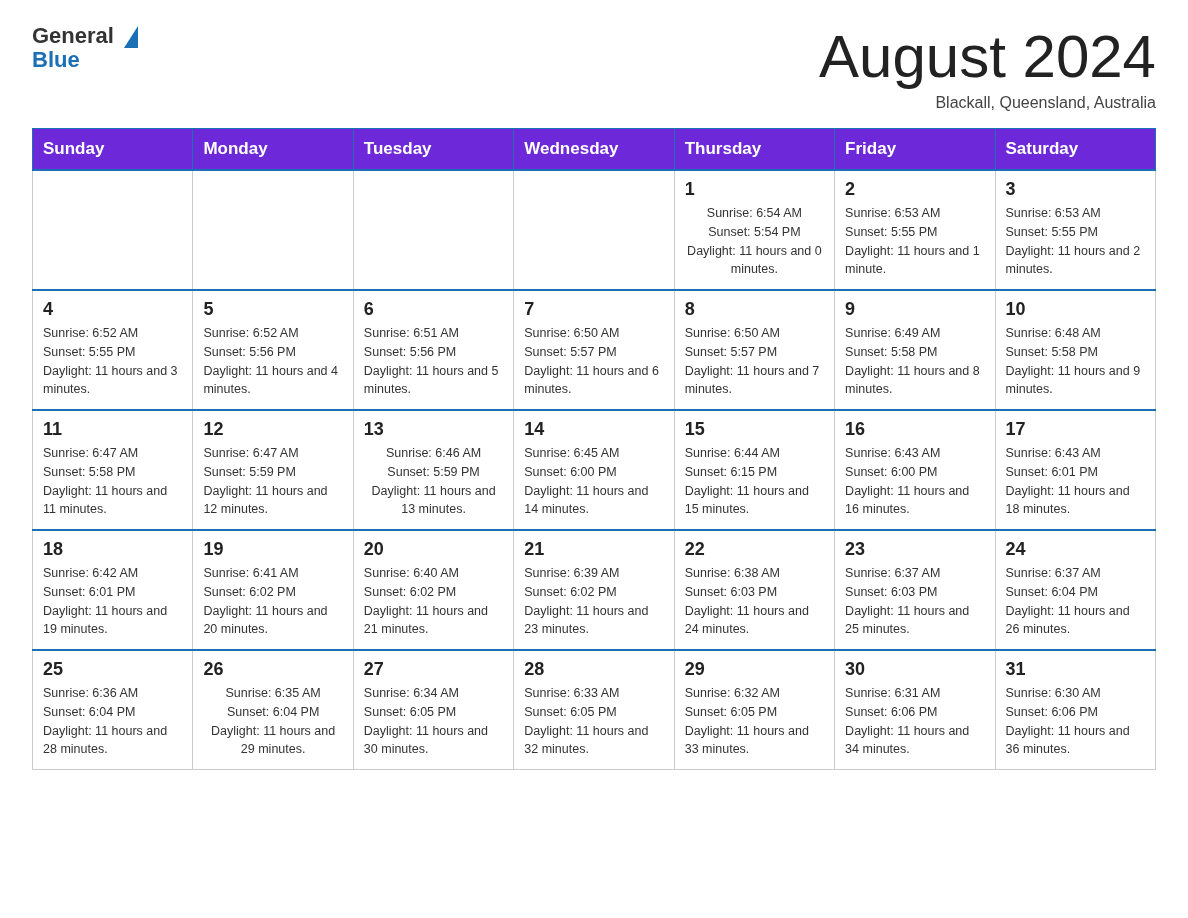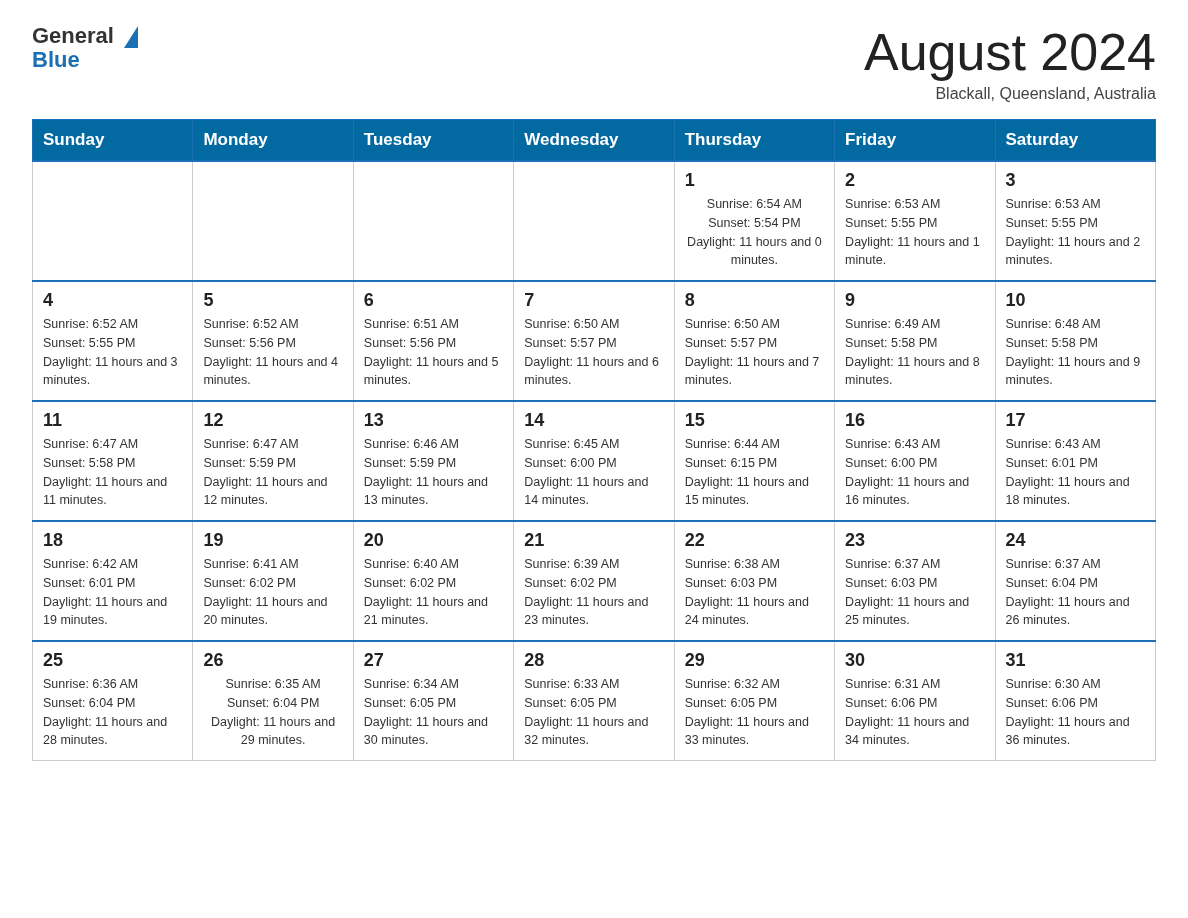--- a/index.html
+++ b/index.html
@@ -33,37 +33,37 @@
       border-left: 14px solid transparent;
       border-right: 0px solid transparent;
       border-bottom: 22px solid #1a6fb5;
       margin-left: 2px;
       margin-top: 2px;
     }
     .title-block {
       text-align: right;
     }
     .month-title {
-      font-size: 52px;
+      font-size: 60px;
       font-weight: 300;
       color: #222;
       line-height: 1.1;
     }
     .location-title {
       font-size: 16px;
       color: #444;
       margin-top: 4px;
     }
     table {
       width: 100%;
       border-collapse: collapse;
       table-layout: fixed;
     }
     thead tr th {
-      background: #0369a1;
+      background: #6d28d9;
       color: #fff;
       font-size: 17px;
       font-weight: 600;
       padding: 10px 10px;
       text-align: left;
       border: 1px solid #1a6fb5;
     }
     tbody tr td {
       vertical-align: top;
       padding: 8px 10px 10px 10px;
@@ -200,21 +200,21 @@
 Daylight: 11 hours and 11 minutes.</div>
         </td>
         <td>
           <span class="day-number">12</span>
           <div class="day-info" style="white-space: pre-line;">Sunrise: 6:47 AM
 Sunset: 5:59 PM
 Daylight: 11 hours and 12 minutes.</div>
         </td>
         <td>
           <span class="day-number">13</span>
-          <div class="day-info" style="white-space: pre-line;">Sunrise: 6:46 AM
+          <div class="day-info" style="white-space: pre-line; text-align: center;">Sunrise: 6:46 AM
 Sunset: 5:59 PM
 Daylight: 11 hours and 13 minutes.</div>
         </td>
         <td>
           <span class="day-number">14</span>
           <div class="day-info" style="white-space: pre-line;">Sunrise: 6:45 AM
 Sunset: 6:00 PM
 Daylight: 11 hours and 14 minutes.</div>
         </td>
         <td>

